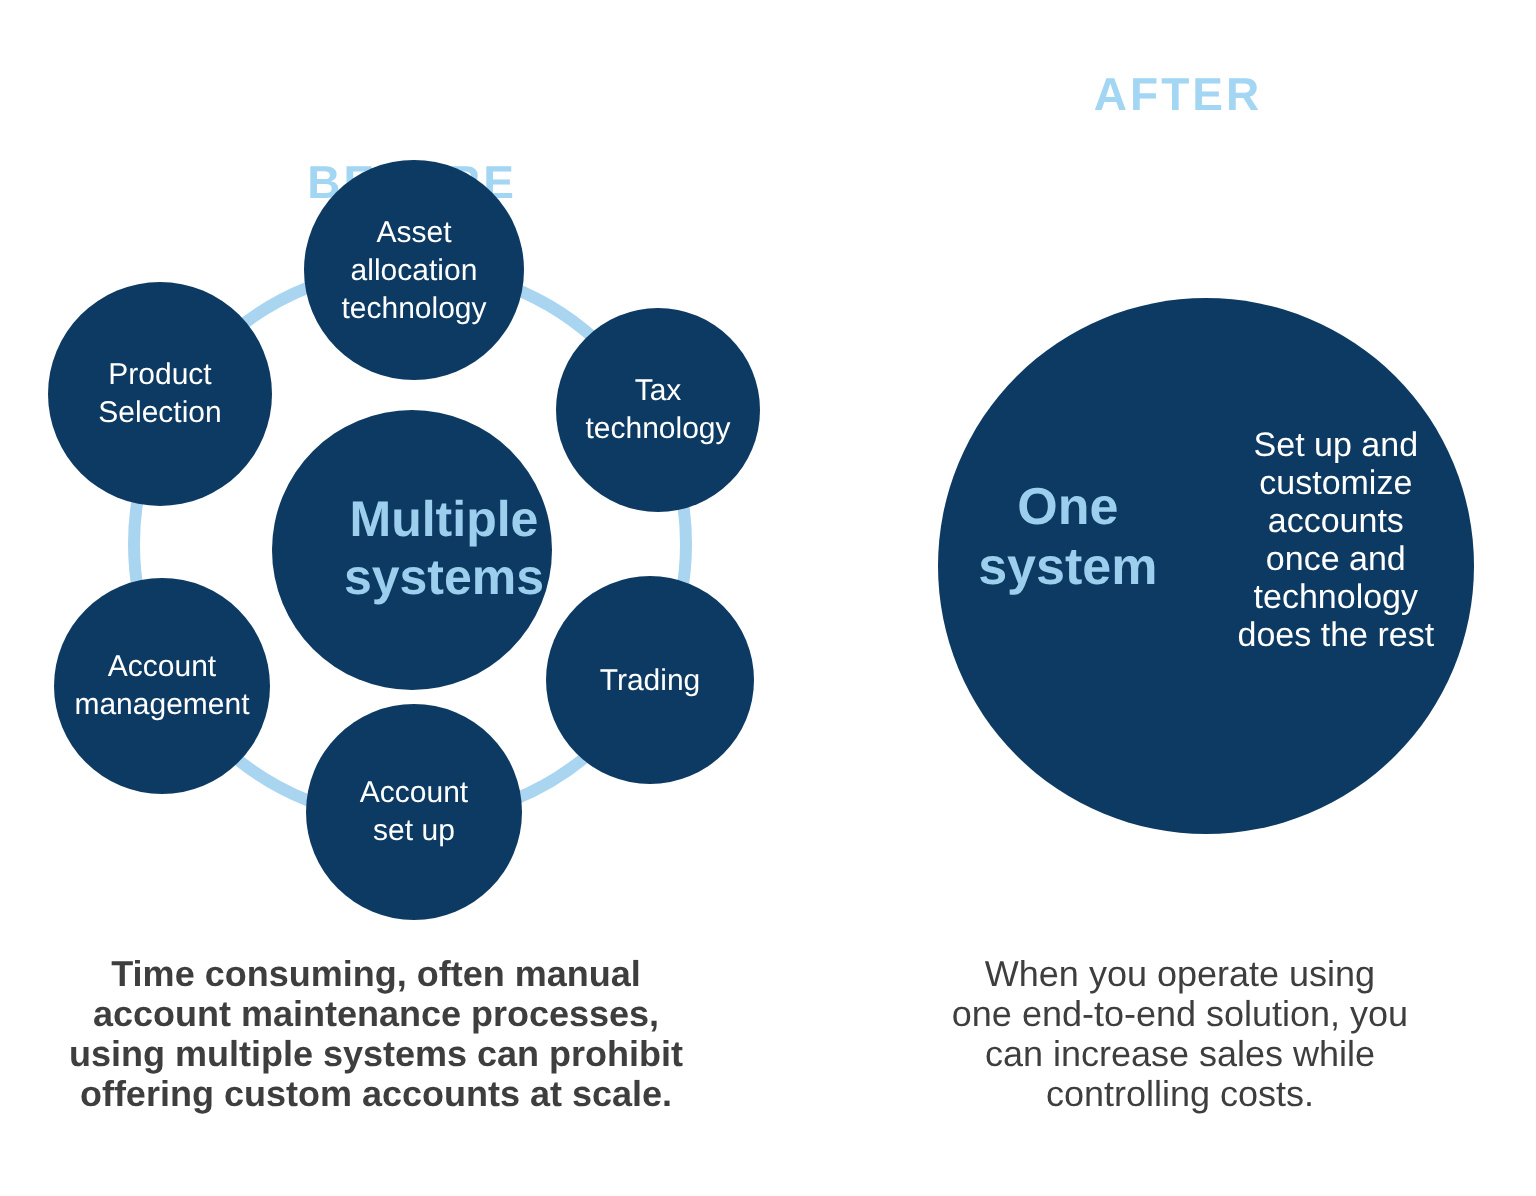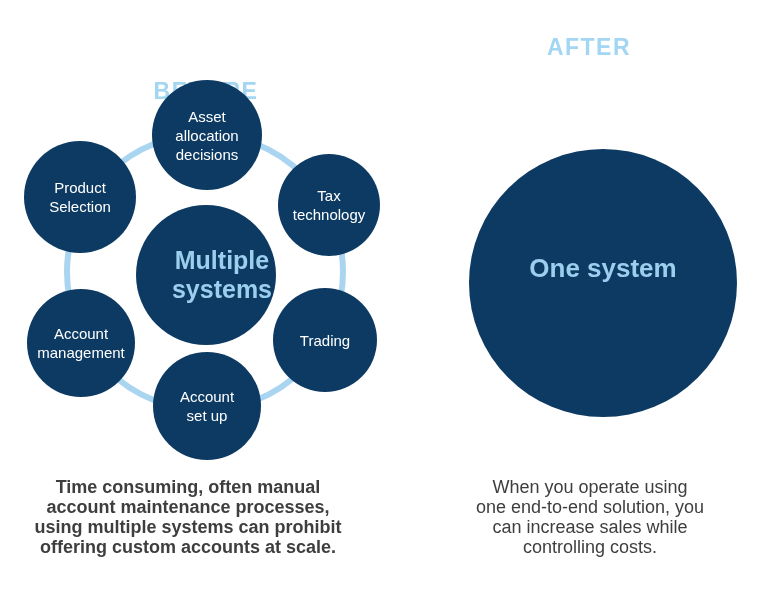--- a/index.html
+++ b/index.html
@@ -103,21 +103,21 @@
 <div class="canvas">
 
   <section>
     <h2 class="hdr hdr-before">BEFORE</h2>
 
     <div class="ring"></div>
 
     <div class="circle sat sat-asset">
       <span class="preline">Asset
 allocation
-decisions</span>
+technology</span>
     </div>
 
     <div class="circle sat sat-tax">
       <span class="preline">Tax
 technology</span>
     </div>
 
     <div class="circle sat sat-trading">
       <span class="preline">Trading</span>
     </div>
@@ -146,20 +146,24 @@
 account maintenance processes,
 using multiple systems can prohibit
 offering custom accounts at scale.</p>
   </section>
 
   <section>
     <h2 class="hdr hdr-after">AFTER</h2>
 
     <div class="circle one-circle">
       <div class="one-title">One system</div>
+      <div class="one-body preline">Set up and
+customize accounts
+once and technology
+does the rest</div>
     </div>
 
     <p class="caption caption-after preline">When you operate using
 one end-to-end solution, you
 can increase sales while
 controlling costs.</p>
   </section>
 
 </div>
 

